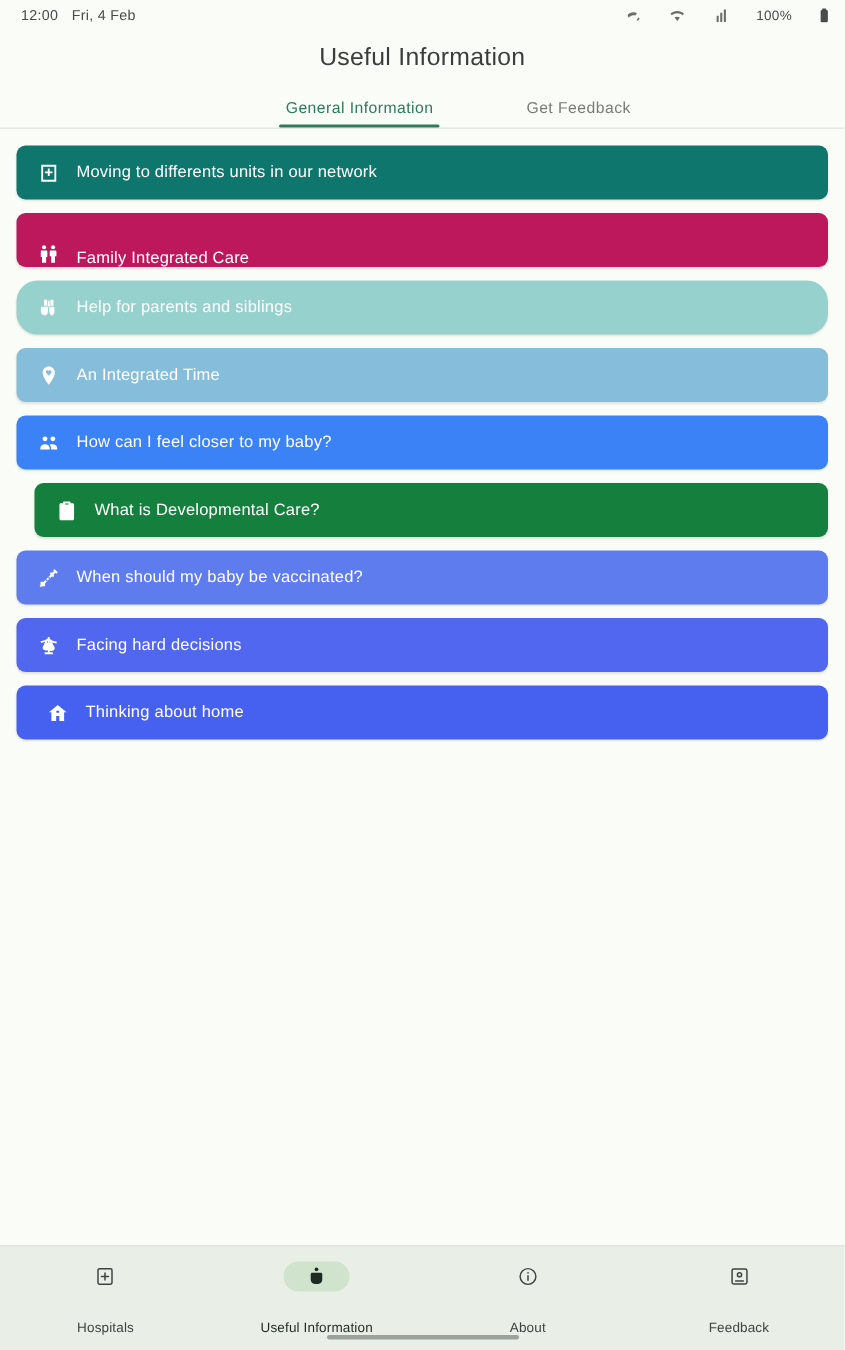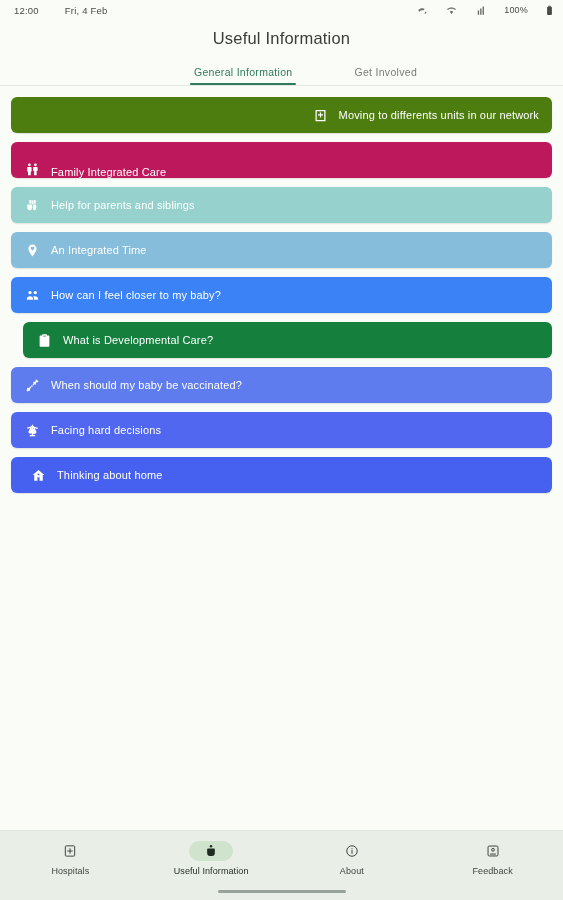--- a/index.html
+++ b/index.html
@@ -11,21 +11,21 @@
   }
   .phone { position:relative; width:563px; height:900px; background:#fafcf7; display:flex; flex-direction:column; }
 
   
   .statusbar {
     height:20px; flex:0 0 20px;
     display:flex; align-items:center; justify-content:space-between;
     padding:0 10px 0 14px;
     font-size:9.5px; color:#4a4a48; letter-spacing:.2px;
   }
-  .sb-left { display:flex; align-items:center; gap:26px; }
+  .sb-left { display:flex; align-items:center; gap:9px; }
   .sb-right { display:flex; align-items:center; gap:18px; }
   .sb-right svg { display:block; }
   .sb-batt { font-size:9px; color:#4a4a48; }
 
   
   .header { flex:0 0 auto; background:#fafcf7; padding-top:9px; }
   .page-title {
     text-align:center; font-size:16.5px; color:#3c3c3a; font-weight:400;
     letter-spacing:.2px; padding-bottom:14px;
   }
@@ -61,21 +61,21 @@
   .spacer { flex:1 1 auto; }
 
   
   .bottomnav {
     flex:0 0 auto; height:70px;
     background:#e9efe7; border-top:1px solid #dfe6dd;
     display:flex; align-items:flex-start; justify-content:space-around;
     padding-top:10px;
   }
   .nav-item {
-    display:flex; flex-direction:column; align-items:center; gap:5px;
+    display:flex; flex-direction:column; align-items:center; gap:19px;
     width:100px; cursor:pointer; background:none; border:none; font-family:inherit;
   }
   .nav-pill {
     width:44px; height:20px; border-radius:11px;
     display:flex; align-items:center; justify-content:center;
   }
   .nav-item.active .nav-pill { background:#cfe3cd; }
   .nav-pill svg { width:14px; height:14px; display:block; }
   .nav-label { font-size:9px; color:#3f4440; letter-spacing:.1px; }
   .nav-item.active .nav-label { color:#1f2a22; }
@@ -117,45 +117,45 @@
             <rect x="1.5" y="2.4" width="7" height="12" rx="1.4"></rect>
           </svg>
       </span>
     </div>
   </div>
 
   <div class="header">
     <div class="page-title">Useful Information</div>
     <div class="tabs">
       <button class="tab active">General Information</button>
-      <button class="tab">Get Involved</button>
+      <button class="tab">Get Feedback</button>
     </div>
   </div>
 
   <div class="list" id="cardList">
-      <div class="card" style="background: #4d7c0f; justify-content: flex-end;">
+      <div class="card" style="background: #0f766e;">
         <span class="card-icon">
           <svg viewBox="0 0 24 24">
             <path d="M4 3h16v18H4V3zm2 2v14h12V5H6zm5 2h2v3h3v2h-3v3h-2v-3H8v-2h3V7z"></path>
           </svg>
         </span>
         <span class="card-label">Moving to differents units in our network</span>
       </div>
       <div class="card" style="background: #be185d; align-items: flex-end;">
         <span class="card-icon">
           <svg viewBox="0 0 24 24">
             <circle cx="7" cy="4.5" r="2.2"></circle>
             <path d="M4.6 8h4.8c.7 0 1.1.5 1.1 1.2V15H9.2v6H4.8v-6H3.5V9.2C3.5 8.5 4 8 4.6 8z"></path>
             <circle cx="16.6" cy="4.5" r="2.2"></circle>
             <path d="M14.2 8h4.8c.7 0 1.2.5 1.2 1.2V14h-1.6v7h-4v-7h-1.6V9.2c0-.7.5-1.2 1.2-1.2z"></path>
           </svg>
         </span>
         <span class="card-label">Family Integrated Care</span>
       </div>
-      <div class="card" style="background: rgb(150, 209, 206);">
+      <div class="card" style="background: rgb(150, 209, 206); border-radius: 14px;">
         <span class="card-icon">
           <svg viewBox="0 0 24 24">
             <path d="M7 3h3.2v6.2H7V3zm6.8 0H17v6.2h-3.2V3zM11 4h2v6h-2V4zM6.4 10.4h4.4c.6 2 .6 4.6 0 6.6-.5 1.7-1.5 2.6-2.5 2.6S4.3 18.7 3.9 17c-.5-2-.5-4.6.1-6.6h2.4zm7.2 0h4c.7 2 .7 4.6.2 6.6-.5 1.7-1.5 2.6-2.5 2.6s-2-.9-2.5-2.6c-.5-2-.5-4.6.1-6.6h.7z"></path>
           </svg>
         </span>
         <span class="card-label">Help for parents and siblings</span>
       </div>
       <div class="card" style="background: rgb(133, 189, 218);">
         <span class="card-icon">
           <svg viewBox="0 0 24 24">

